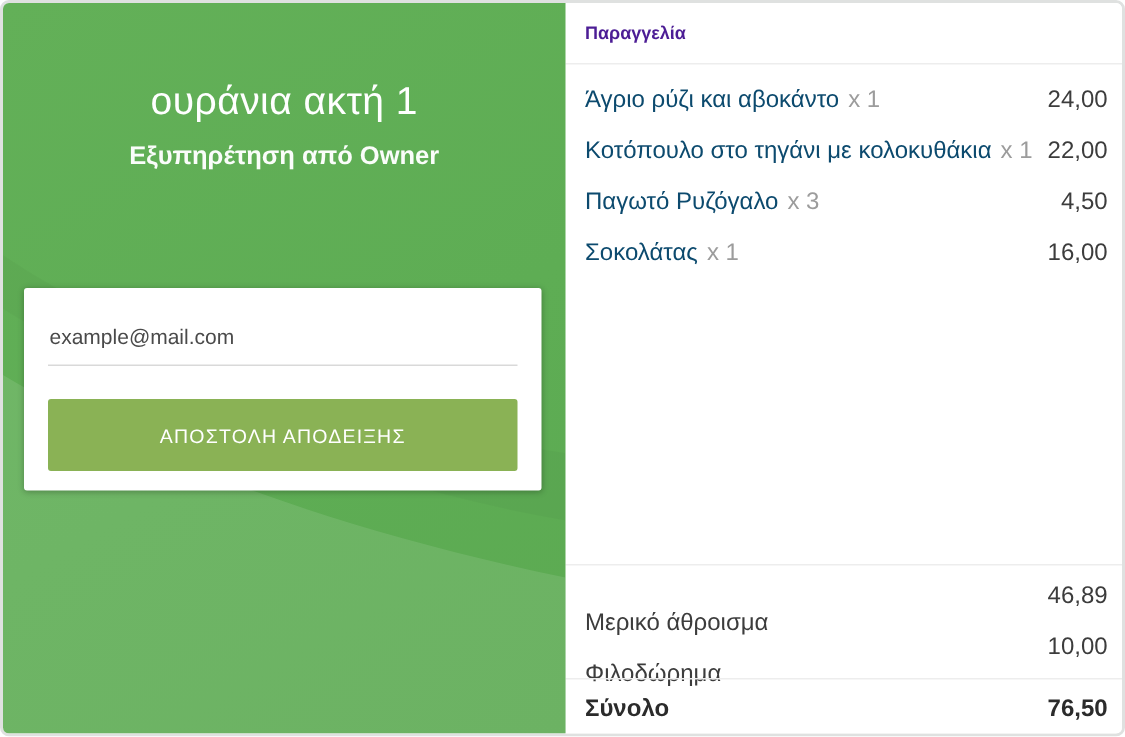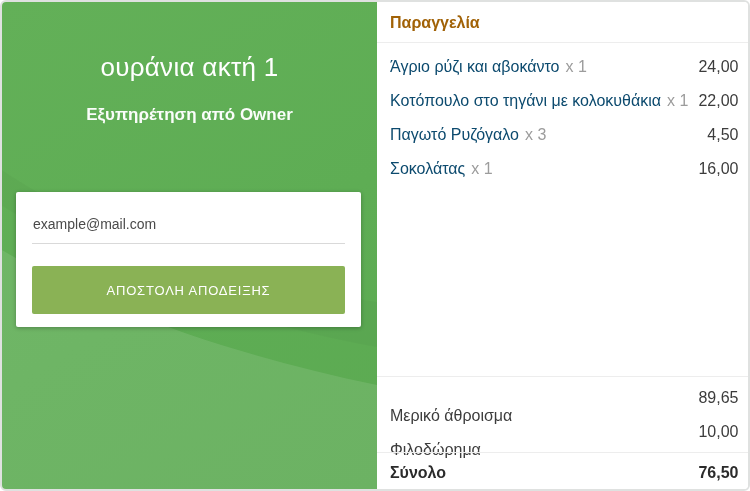--- a/index.html
+++ b/index.html
@@ -25,21 +25,21 @@
     overflow:hidden;
   }
   .bg-waves { position:absolute; inset:0; width:100%; height:100%; }
 
   .venue {
     position:absolute; top:50px; left:0; right:0;
     text-align:center; color:#ffffff;
   }
   .venue-title {
     font-size:26px; font-weight:400; letter-spacing:0.3px;
-    margin-bottom:22px;
+    margin-bottom:11px;
   }
   .venue-subtitle {
     font-size:17px; font-weight:700; color:rgba(255,255,255,0.97);
   }
 
   .email-card {
     position:absolute; left:14px; right:16px; top:190px;
     background:#ffffff; border-radius:2px;
     box-shadow:0 1px 4px rgba(0,0,0,0.28);
     padding:0 16px;
@@ -65,21 +65,21 @@
 
   
   .right-panel {
     flex:1; background:#ffffff;
     display:flex; flex-direction:column;
     color:#3a3a3a;
   }
   .order-header {
     height:41px; line-height:41px;
     padding:0 13px;
-    font-size:16px; font-weight:700; color:#a16207;
+    font-size:12px; font-weight:700; color:#4c1d95;
     border-bottom:1px solid #ededed;
     flex:0 0 auto;
   }
   .order-items { padding:7px 12px 0 13px; flex:0 0 auto; }
   .item-row {
     display:flex; align-items:center;
     height:34px; font-size:16px;
   }
   .item-name { color:#0c4a6e; white-space:nowrap; }
   .item-qty  { color:#9c9c9c; margin-left:6px; white-space:nowrap; }
@@ -156,21 +156,21 @@
         <span class="item-qty">x 1</span>
         <span class="item-price">16,00</span>
       </div>
     </div>
 
     <div class="panel-spacer"></div>
 
     <div class="summary">
       <div class="summary-row">
         <span class="summary-label">Μερικό άθροισμα</span>
-        <span class="summary-value">89,65</span>
+        <span class="summary-value">46,89</span>
       </div>
       <div class="summary-row">
         <span class="summary-label">Φιλοδώρημα</span>
         <span class="summary-value">10,00</span>
       </div>
     </div>
 
     <div class="total-row">
       <span>Σύνολο</span>
       <span class="total-value">76,50</span>

